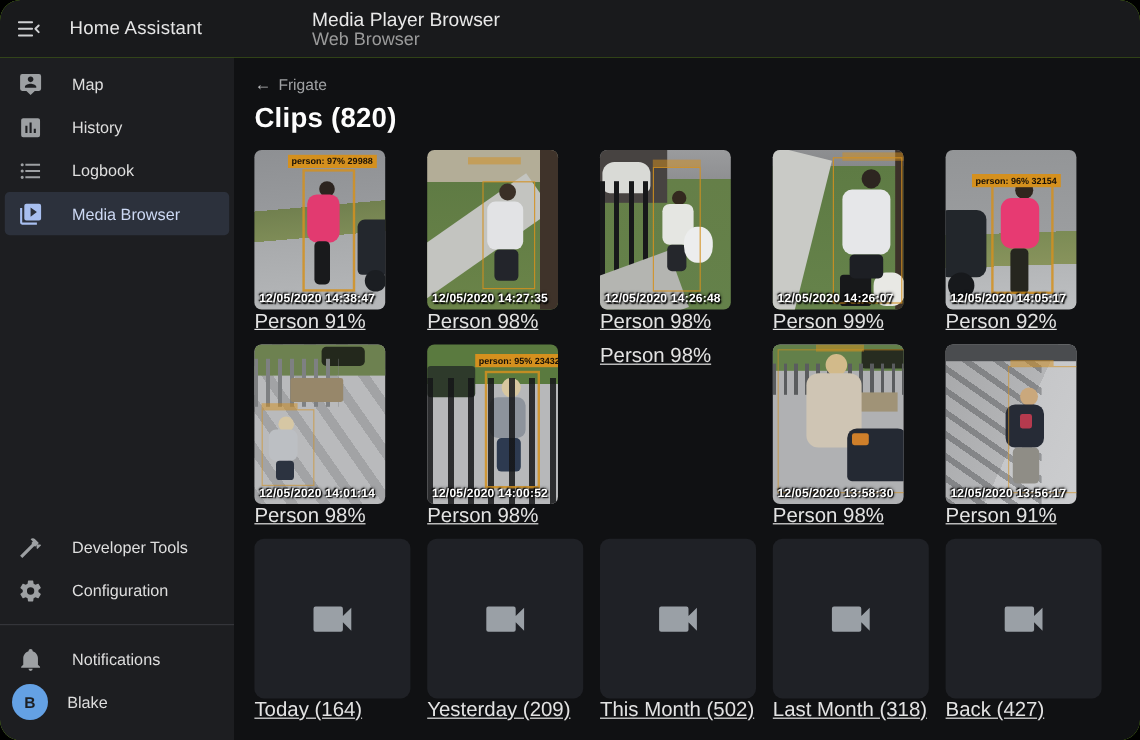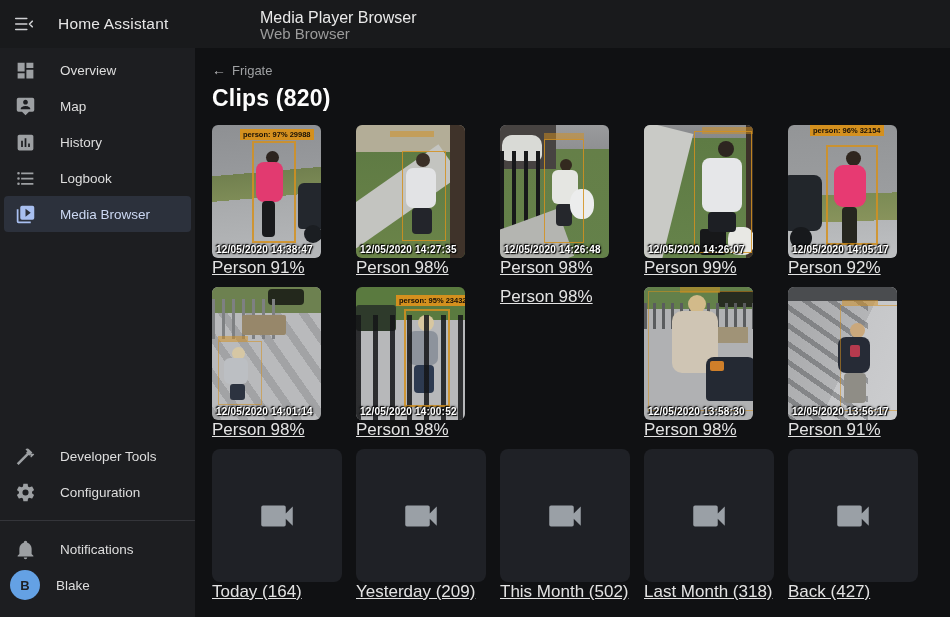--- a/index.html
+++ b/index.html
@@ -1,18 +1,18 @@
 <!DOCTYPE html>
 <html><head>
 <meta charset="utf-8">
 <style>
   * { margin:0; padding:0; box-sizing:border-box; }
   html,body { background:#000; }
   body { font-family:"Liberation Sans", sans-serif; }
-  .app { position:relative; width:950px; height:617px; background:#84cc16; overflow:hidden; }
+  .app { position:relative; width:950px; height:617px; background:#84cc16; overflow:hidden;border-radius:17px; }
 
   
   .topbar { position:absolute; top:0; left:0; right:0; height:48px; background:#191a1c; display:flex; align-items:center; z-index:5; }
   .topbar-left { width:195px; height:100%; display:flex; align-items:center; flex:0 0 auto; }
   .menu-btn { background:none; border:none; width:48px; height:48px; display:flex; align-items:center; justify-content:center; cursor:pointer; }
   .menu-btn svg { width:22px; height:22px; stroke:#cfd0d2; stroke-width:1.8; fill:none; stroke-linecap:round; stroke-linejoin:round; }
   .app-title { color:#e6e6e6; font-size:15.5px; margin-left:10px; letter-spacing:.2px; }
   .topbar-main { flex:1; height:100%; display:flex; align-items:center; position:relative; }
   .header-titles { position:absolute; left:65px; top:50%; transform:translateY(-50%); }
   .header-title { color:#e9e9e9; font-size:16px; line-height:18px; }
@@ -79,28 +79,20 @@
         <div class="header-subtitle">Web Browser</div>
       </div>
     </div>
   </header>
 
   <nav class="sidebar">
     <div class="nav-list">
       <div class="nav-item">
         <span class="nav-icon">
           <svg viewBox="0 0 24 24">
-              <path d="M13,3V9H21V3M13,21H21V11H13M3,21H11V15H3M3,13H11V3H3V13Z"></path>
-            </svg>
-        </span>
-        <span class="nav-label">Overview</span>
-      </div>
-      <div class="nav-item">
-        <span class="nav-icon">
-          <svg viewBox="0 0 24 24">
               <path d="M20,2H4A2,2 0 0,0 2,4V16A2,2 0 0,0 4,18H8L12,22L16,18H20A2,2 0 0,0 22,16V4A2,2 0 0,0 20,2M12,4.3C13.5,4.3 14.7,5.5 14.7,7C14.7,8.5 13.5,9.7 12,9.7C10.5,9.7 9.3,8.5 9.3,7C9.3,5.5 10.5,4.3 12,4.3M17.4,15H6.6V14.1C6.6,12.3 10.2,11.3 12,11.3C13.8,11.3 17.4,12.3 17.4,14.1V15Z"></path>
             </svg>
         </span>
         <span class="nav-label">Map</span>
       </div>
       <div class="nav-item">
         <span class="nav-icon">
           <svg viewBox="0 0 24 24">
               <path d="M19,3H5C3.9,3 3,3.9 3,5V19A2,2 0 0,0 5,21H19A2,2 0 0,0 21,19V5C21,3.9 20.1,3 19,3M9,17H7V10H9V17M13,17H11V7H13V17M17,17H15V13H17V17Z"></path>
             </svg>
@@ -229,21 +221,21 @@
       </div>
 
       <div class="cell">
         <div class="thumb" style="background:linear-gradient(178deg,#939597 0%,#9b9d9f 52%,#7b8b55 52%,#88935c 72%,#b4b6b8 72%,#bec0c2 100%);">
           <span class="pp" style="left:-6px;top:50px;width:40px;height:56px;background:#22262b;border-radius:8px;"></span>
           <span class="pp" style="left:2px;top:102px;width:22px;height:22px;background:#17191c;border-radius:50%;"></span>
           <span class="pp" style="left:58px;top:26px;width:15px;height:15px;background:#2f261e;border-radius:50%;"></span>
           <span class="pp" style="left:46px;top:40px;width:32px;height:42px;background:#e73a72;border-radius:9px;"></span>
           <span class="pp" style="left:54px;top:82px;width:15px;height:38px;background:#26261f;border-radius:4px;"></span>
           <span class="bbox" style="left:38px;top:20px;width:52px;height:100px;"></span>
-          <span class="chip" style="left:22px;top:0;text-align:center;">person: 96% 32154</span>
+          <span class="chip" style="left:22px;top:20px;text-align:center;">person: 96% 32154</span>
           <span class="ts">12/05/2020 14:05:17</span>
         </div>
         <div class="cap">Person 92%</div>
       </div>
 
       <div class="cell">
         <div class="thumb" style="background:repeating-linear-gradient(55deg,#a2a3a5 0 8px,#b9babc 8px 22px);">
           <span class="pp" style="left:0;top:0;width:130px;height:26px;background:#6d8150;"></span>
           <span class="pp" style="left:56px;top:2px;width:36px;height:16px;background:#23281c;border-radius:4px;"></span>
           <span class="pp" style="left:0;top:12px;width:70px;height:40px;background:repeating-linear-gradient(90deg,#7e8082 0 3px,transparent 3px 10px);"></span>

